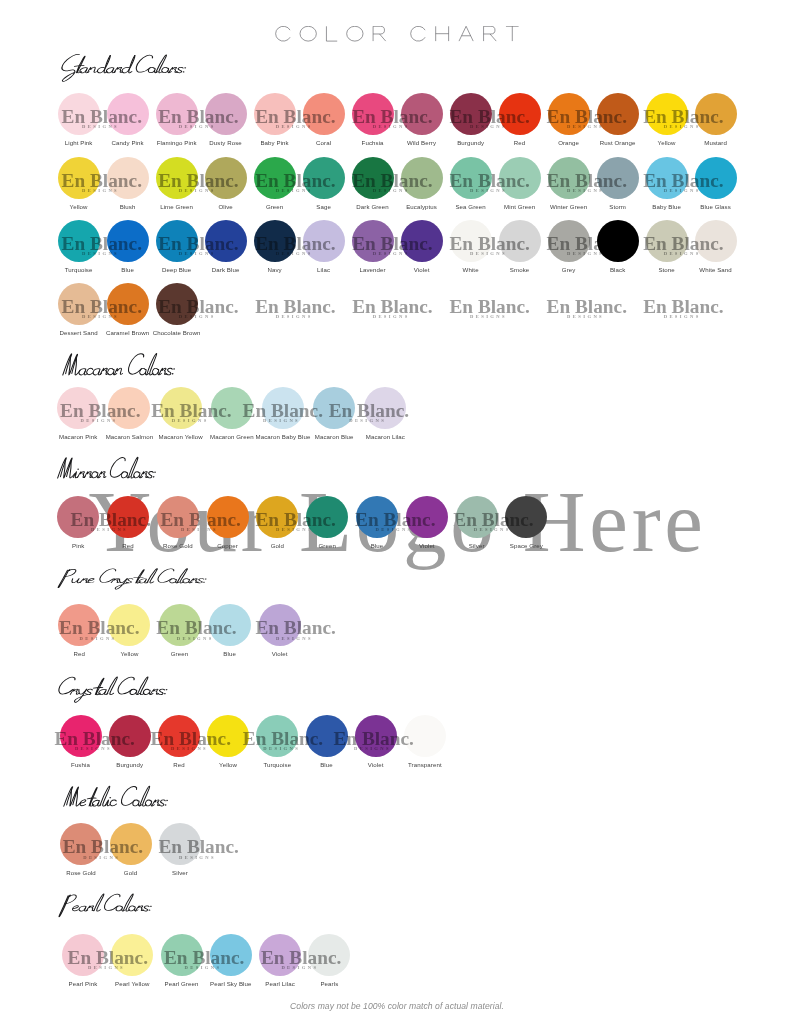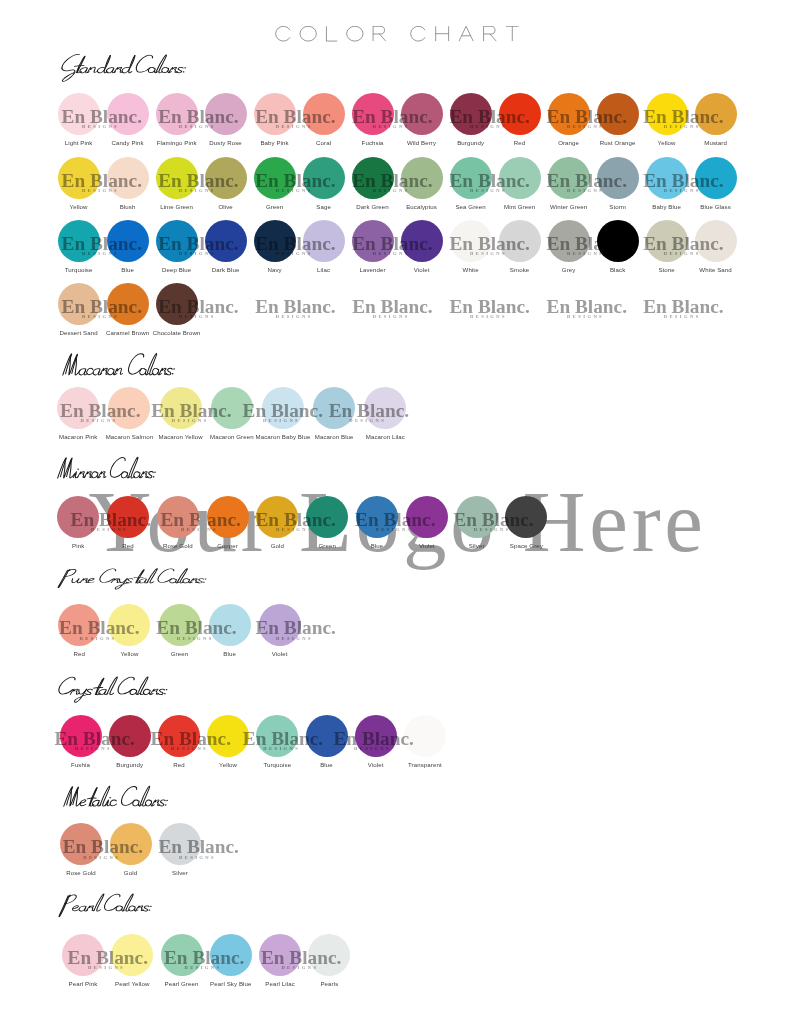--- a/index.html
+++ b/index.html
@@ -660,13 +660,14 @@
           <span class="d">DESIGNS</span>
         </div>
 </div>
 <div class="lbl" style="left:82.9px">Pearl Pink</div>
 <div class="lbl" style="left:132.2px">Pearl Yellow</div>
 <div class="lbl" style="left:181.5px">Pearl Green</div>
 <div class="lbl" style="left:230.8px">Pearl Sky Blue</div>
 <div class="lbl" style="left:280.1px">Pearl Lilac</div>
 <div class="lbl" style="left:329.4px">Pearls</div>
 </div>
+<div class="foot" style="top:1001.6px">Colors may not be 100% color match of actual material.</div>
 </div>
 
 </body></html>

